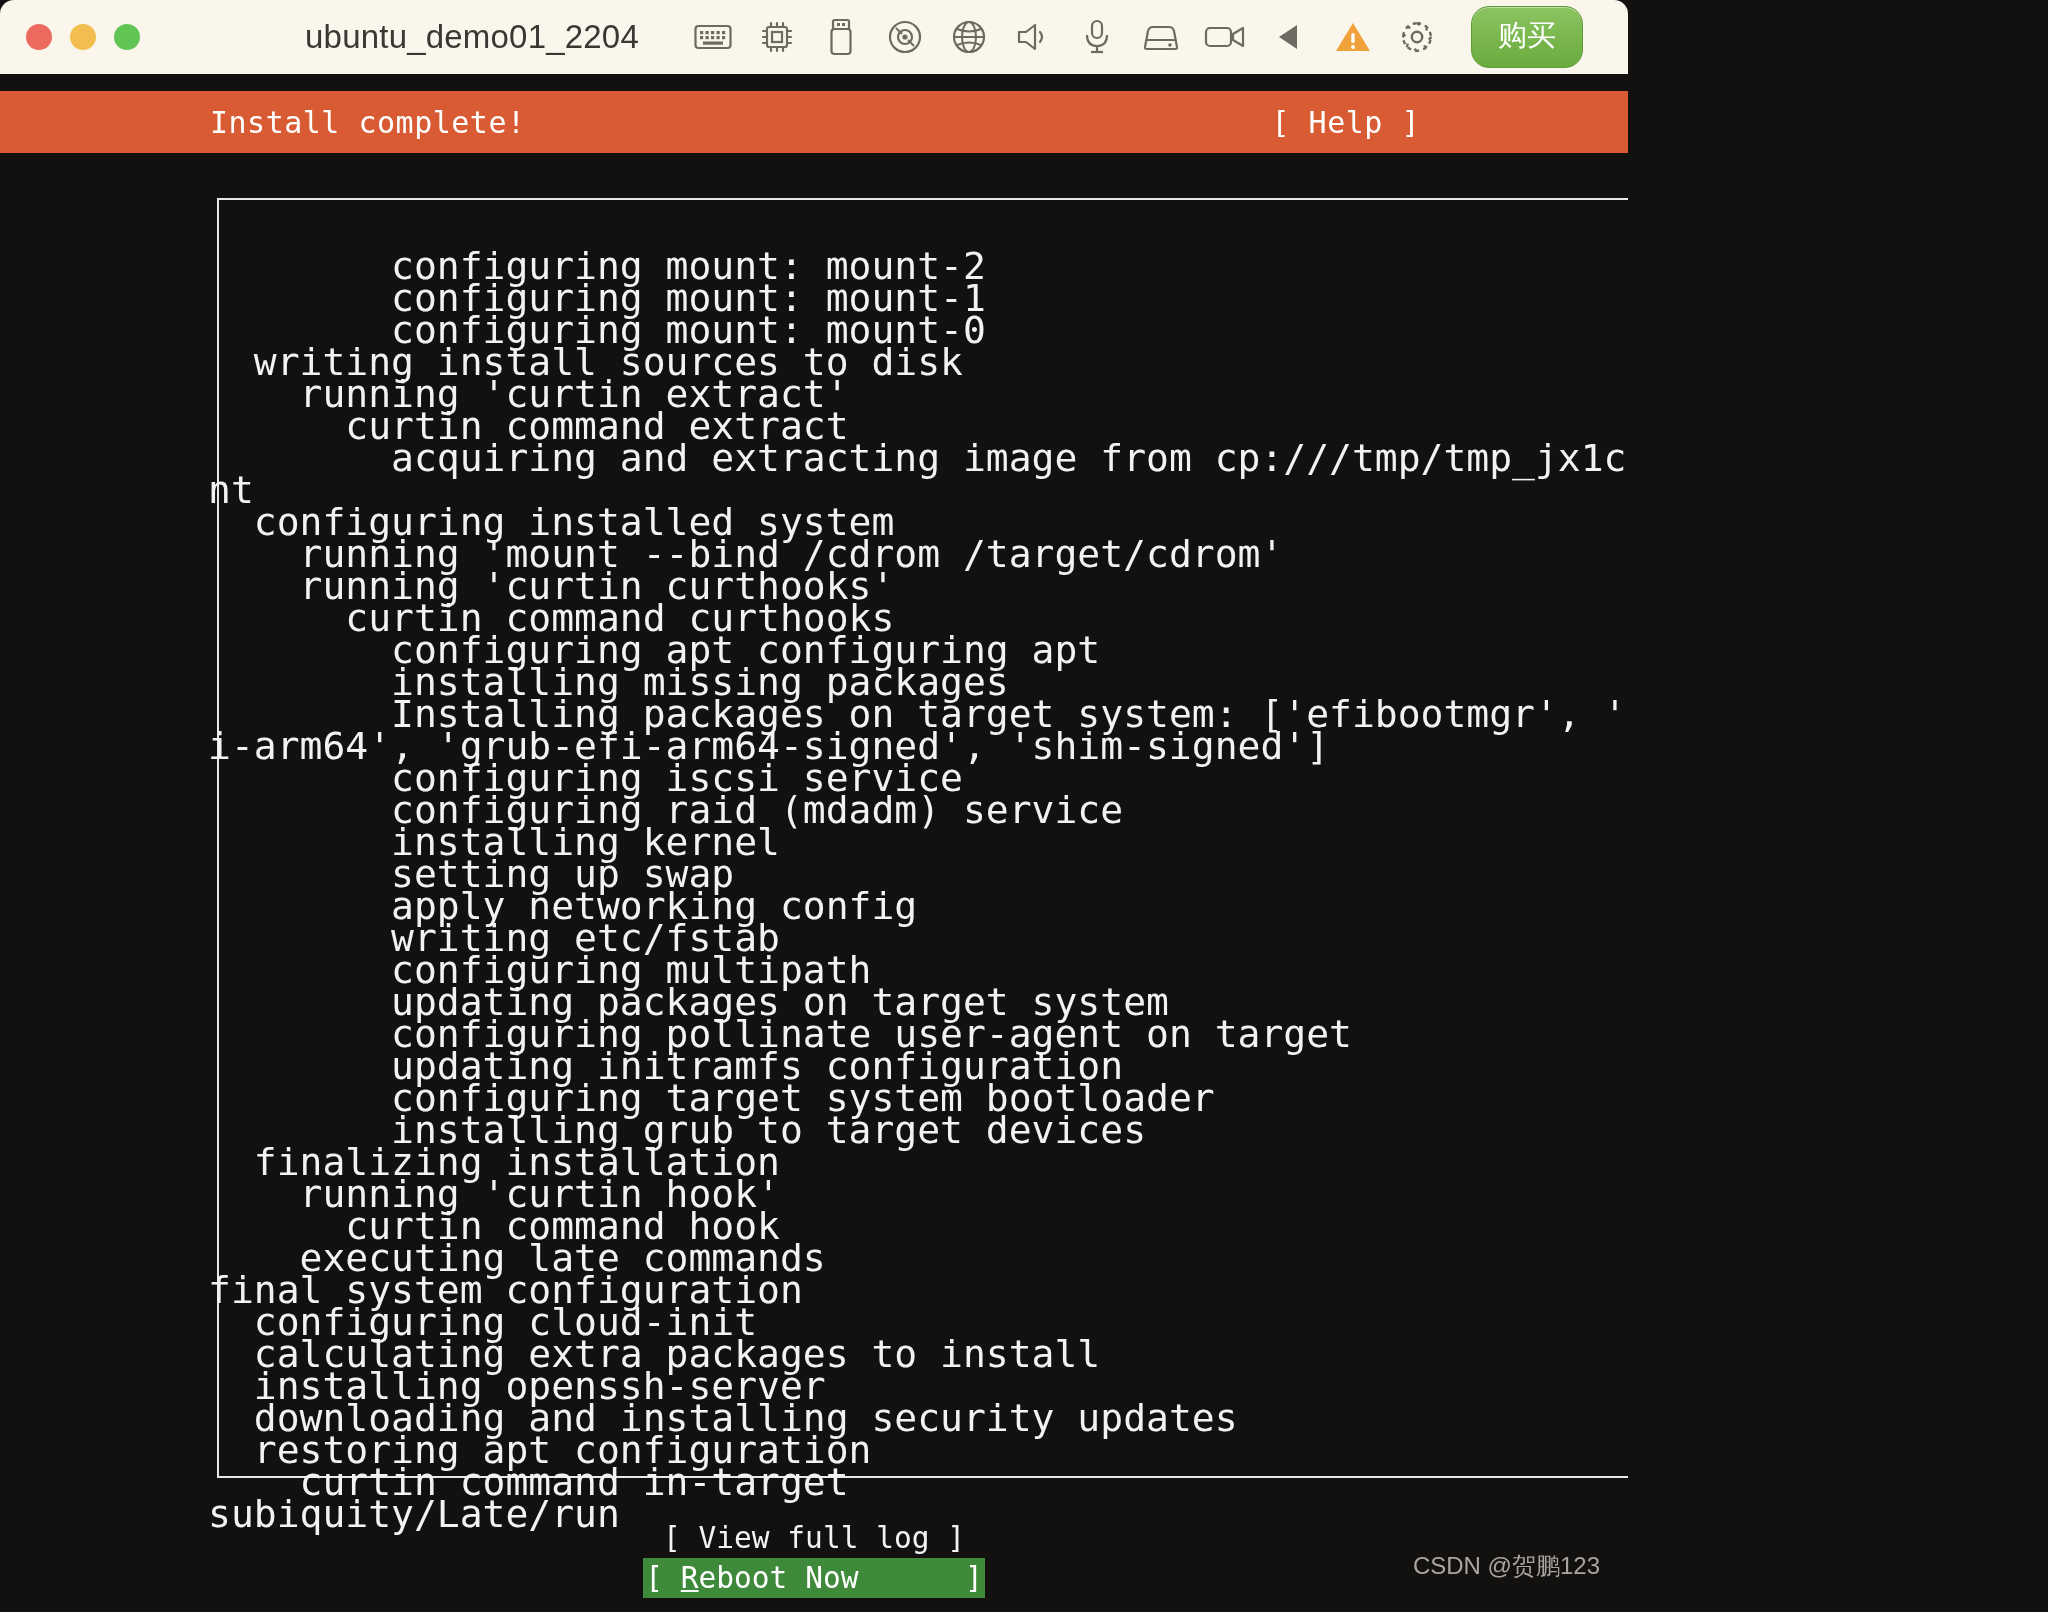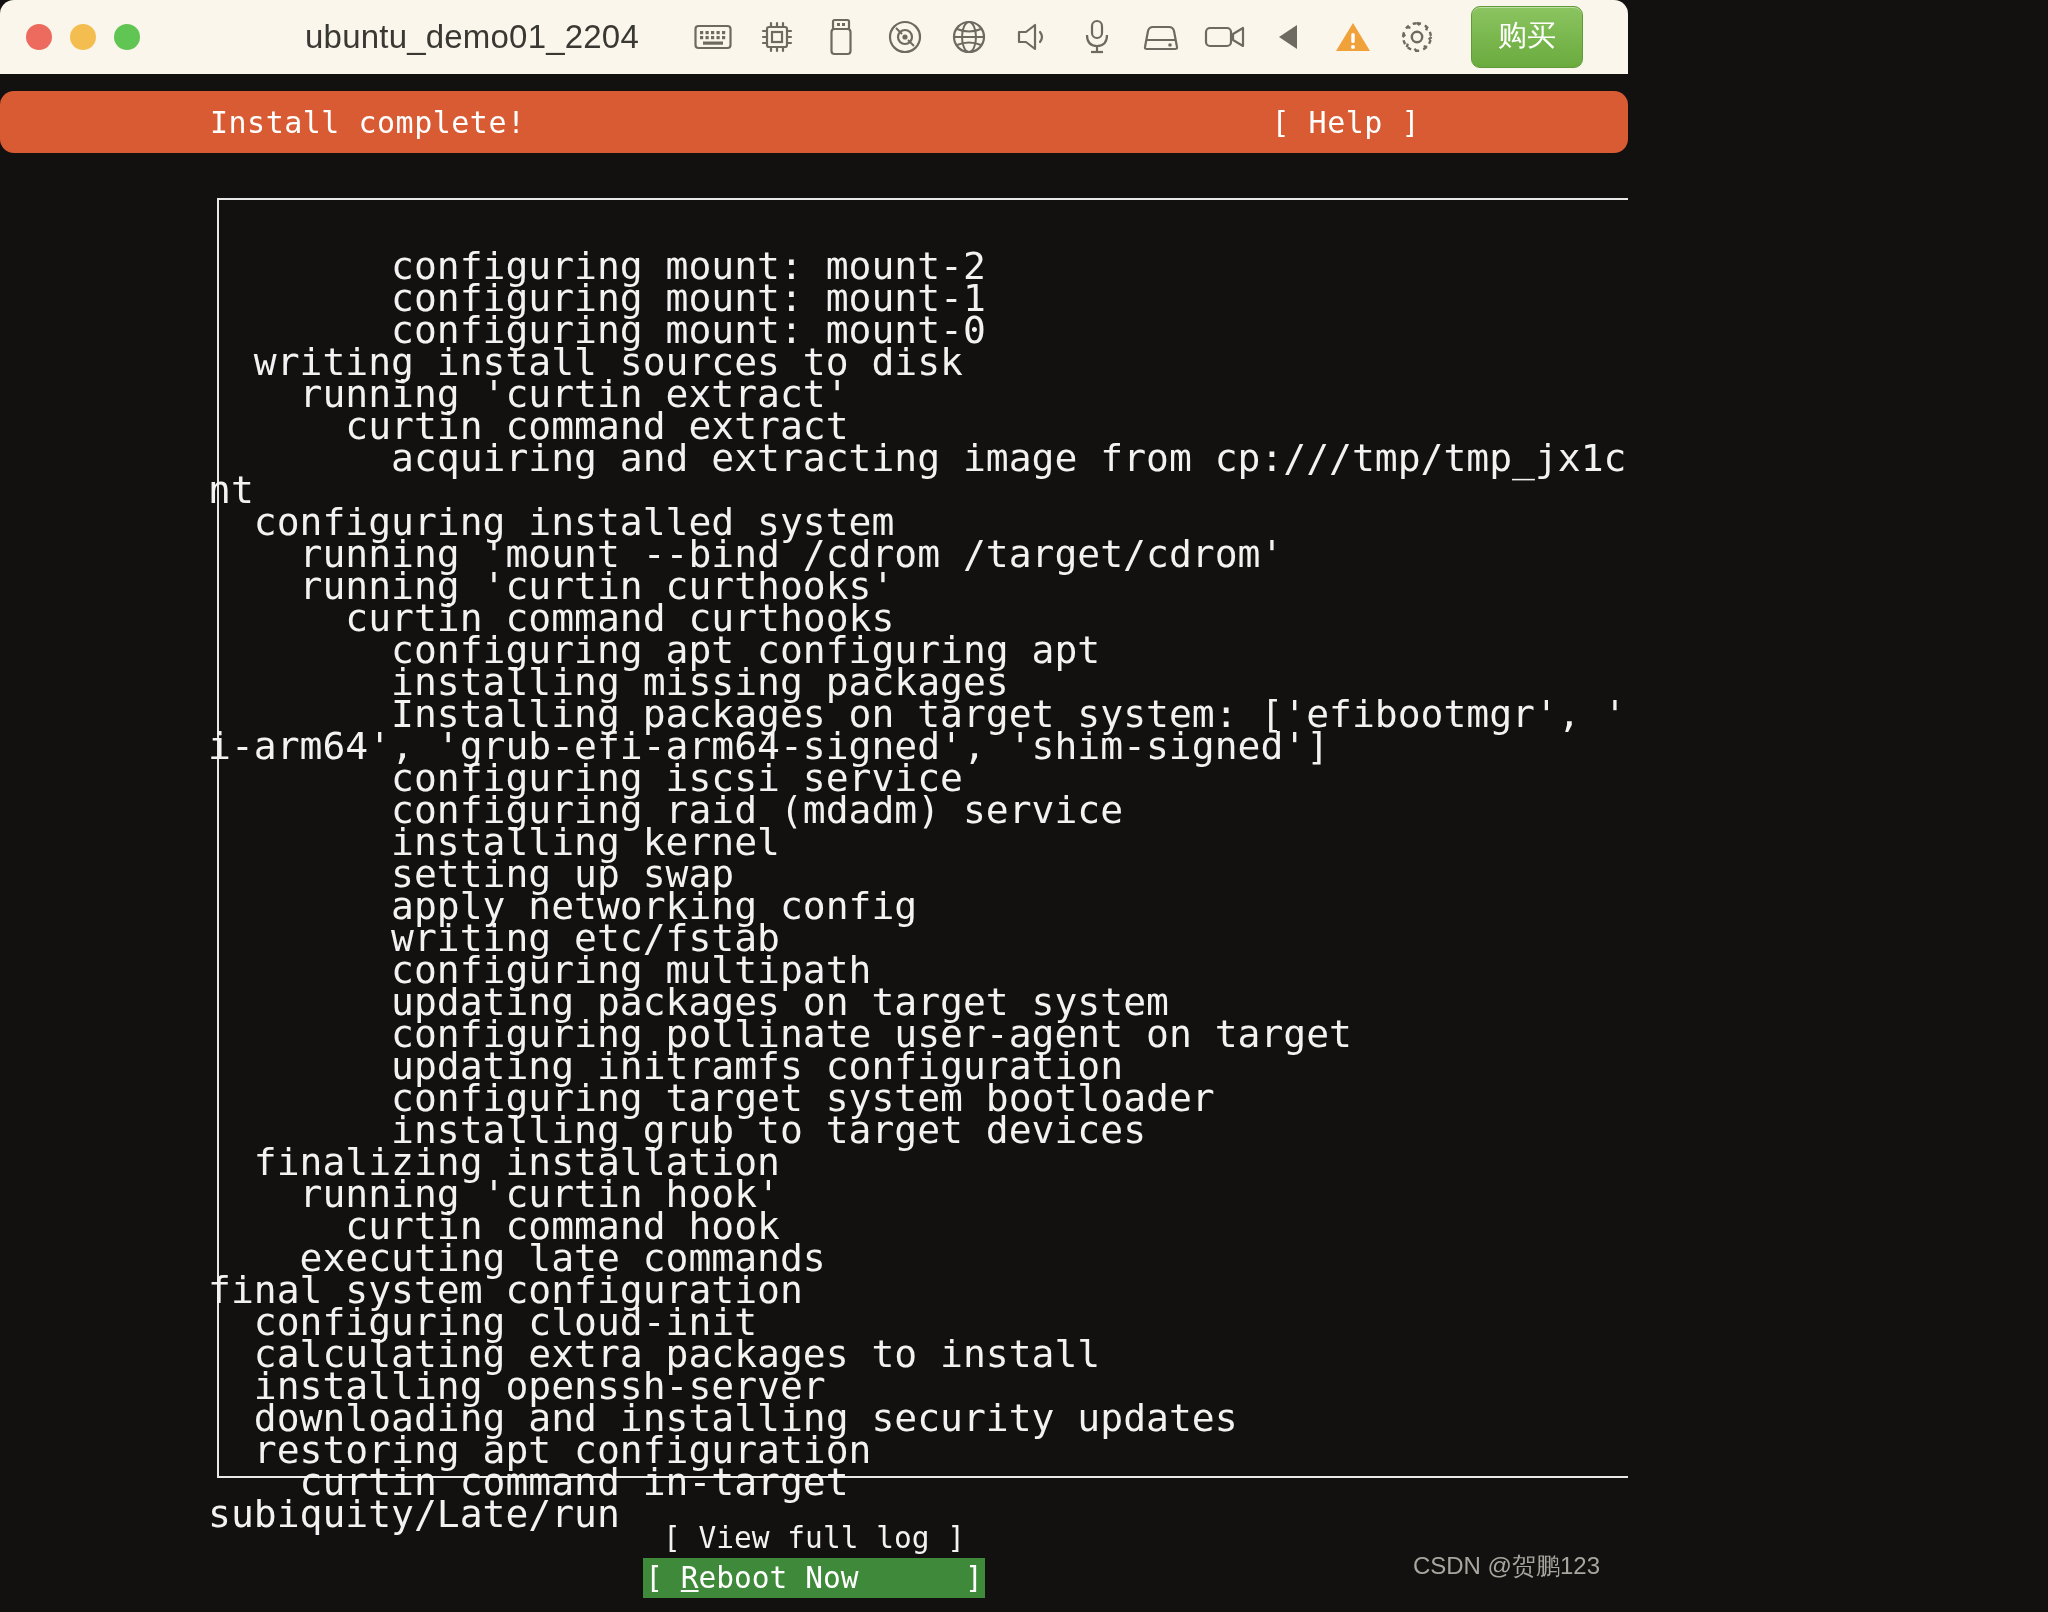--- a/index.html
+++ b/index.html
@@ -78,21 +78,21 @@
     display: flex;
     align-items: center;
     justify-content: center;
     flex: 0 0 auto;
   }
   .tb-icon svg { display: block; }
   #buy-button {
     margin-left: 22px;
     background: linear-gradient(180deg, #8bc460 0%, #6aab3e 100%);
     border: 1px solid #5f9a36;
-    border-radius: 9px;
+    border-radius: 18px;
     color: #ffffff;
     font-family: "Liberation Sans", sans-serif;
     font-size: 29px;
     padding: 9px 26px 11px 26px;
     white-space: nowrap;
     box-shadow: 0 1px 0 rgba(255,255,255,0.45) inset;
     cursor: pointer;
   }
 
   
@@ -106,21 +106,20 @@
     height: 62px;
     background: #d95b33;
     display: flex;
     align-items: center;
     justify-content: space-between;
     padding: 0 0 0 210px;
     box-sizing: border-box;
     color: #ffffff;
     font-size: 30px;
     letter-spacing: 0.5px;
-    border-radius: 14px;
   }
   #header-title { white-space: nowrap; }
   #header-help {
     margin-right: 208px;
     white-space: nowrap;
     cursor: pointer;
   }
 
   
   #terminal-body {

